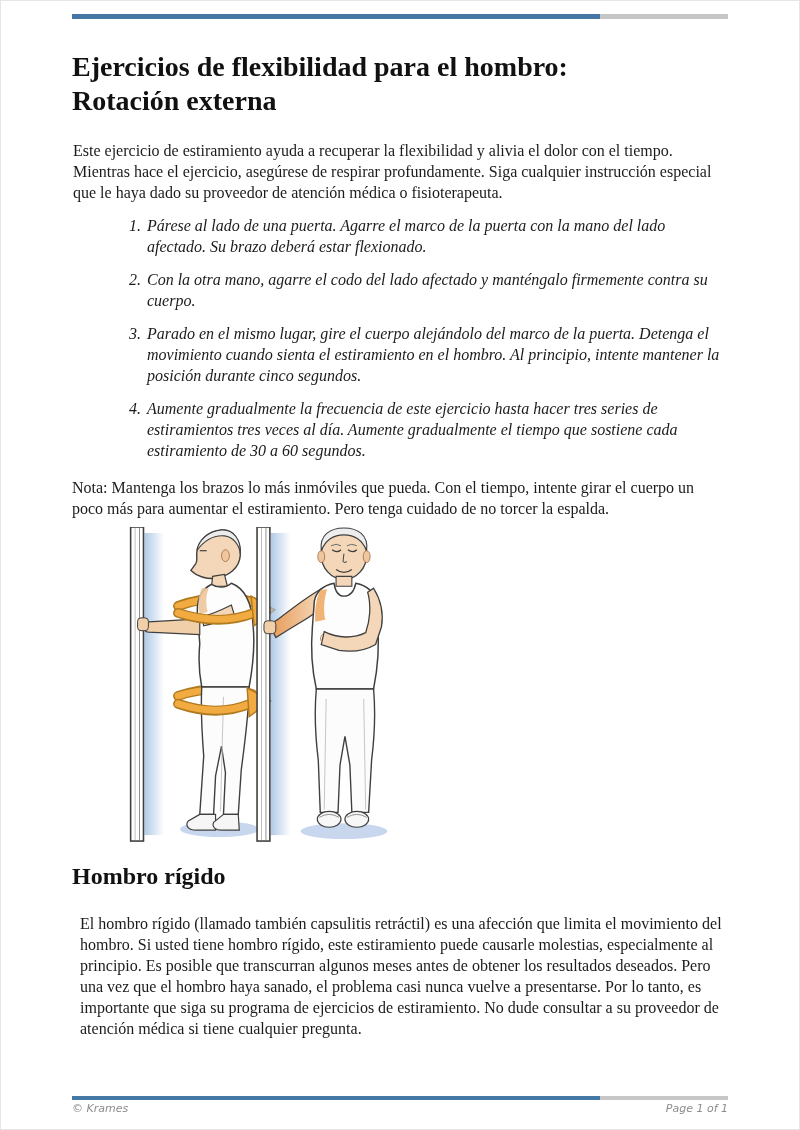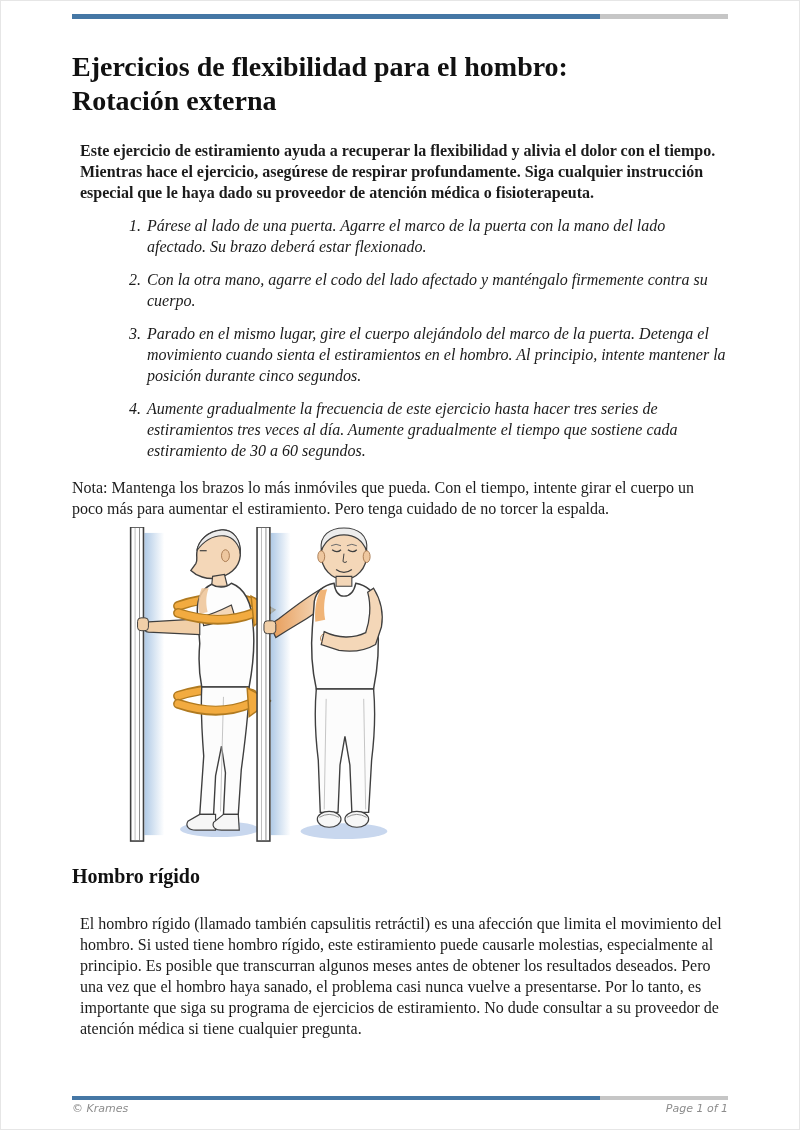--- a/index.html
+++ b/index.html
@@ -11,32 +11,32 @@
   .bar { position:absolute; left:72px; width:656px; background:#c6c6c6; }
   .bar-top { top:14px; height:5px; }
   .bar-bottom { top:1096px; height:4px; }
   .bar-fill { height:100%; width:80.5%; background:#4577a5; }
 
   .content { position:absolute; left:72px; top:0; width:656px; font-size:16px; line-height:21px; }
 
   h1.doc-title { margin:50px 0 0 0; font-size:28px; line-height:34px; font-weight:bold; color:#111; }
   h1.doc-title span { display:block; }
 
-  p.intro { margin:22px 0 0 8px;font-weight:bold; }
+  p.intro { margin:22px 0 0 1px; }
 
   ol.steps { margin:12px 0 0 0; padding-left:73px;font-style:italic; }
   ol.steps li { margin:0 0 12px 0; padding-left:2px; }
   ol.steps li:last-child { margin-bottom:16px; }
 
   p.note { margin:12px 0 0 0; }
   p.note b { font-weight:normal; }
 
   .illus-wrap { margin:8px 0 0 55px; width:268px; height:318px; }
 
-  h2.section-heading { margin:16px 0 0 0; font-size:20px; line-height:30px; font-weight:bold; color:#111; }
+  h2.section-heading { margin:16px 0 0 0; font-size:24px; line-height:30px; font-weight:bold; color:#111; }
   p.section-body { margin:22px 0 0 8px; }
 
   .footer-meta {
     position:absolute; left:72px; top:1102px; width:656px;
     display:flex; justify-content:space-between;
     font-family:"DejaVu Sans", sans-serif; font-style:italic;
     font-size:11px; color:#8c8c8c;
   }
 </style>
 </head>
@@ -53,21 +53,21 @@
     <h1 class="doc-title">
       <span>Ejercicios de flexibilidad para el hombro:</span>
       <span>Rotación externa</span>
     </h1>
 
     <p class="intro">Este ejercicio de estiramiento ayuda a recuperar la flexibilidad y alivia el dolor con el tiempo. Mientras hace el ejercicio, asegúrese de respirar profundamente. Siga cualquier instrucción especial que le haya dado su proveedor de atención médica o fisioterapeuta.</p>
 
     <ol class="steps">
       <li>Párese al lado de una puerta. Agarre el marco de la puerta con la mano del lado afectado. Su brazo deberá estar flexionado.</li>
       <li>Con la otra mano, agarre el codo del lado afectado y manténgalo firmemente contra su cuerpo.</li>
-      <li>Parado en el mismo lugar, gire el cuerpo alejándolo del marco de la puerta. Detenga el movimiento cuando sienta el estiramientos en el hombro. Al principio, intente mantener la posición durante cinco segundos.</li>
+      <li>Parado en el mismo lugar, gire el cuerpo alejándolo del marco de la puerta. Detenga el movimiento cuando sienta el estiramiento en el hombro. Al principio, intente mantener la posición durante cinco segundos.</li>
       <li>Aumente gradualmente la frecuencia de este ejercicio hasta hacer tres series de estiramientos tres veces al día. Aumente gradualmente el tiempo que sostiene cada estiramiento de 30 a 60 segundos.</li>
     </ol>
 
     <p class="note">
       <b>Nota:</b>
       <span>Mantenga los brazos lo más inmóviles que pueda. Con el tiempo, intente girar el cuerpo un poco más para aumentar el estiramiento. Pero tenga cuidado de no torcer la espalda.</span>
     </p>
 
     <div class="illus-wrap">
       <svg width="268" height="318" viewBox="0 0 268 322">

